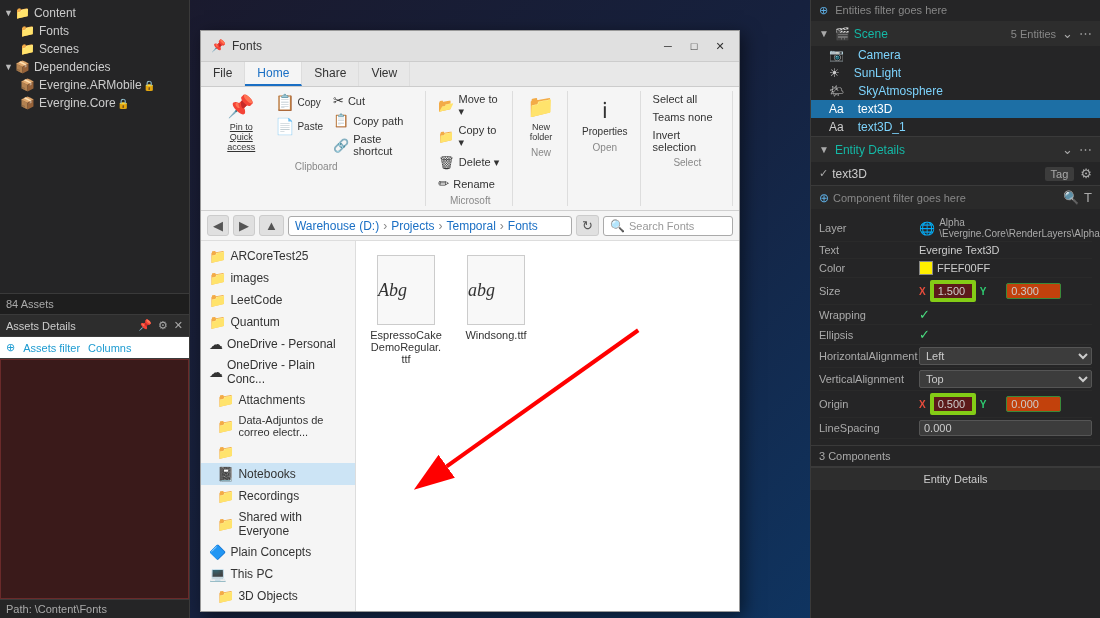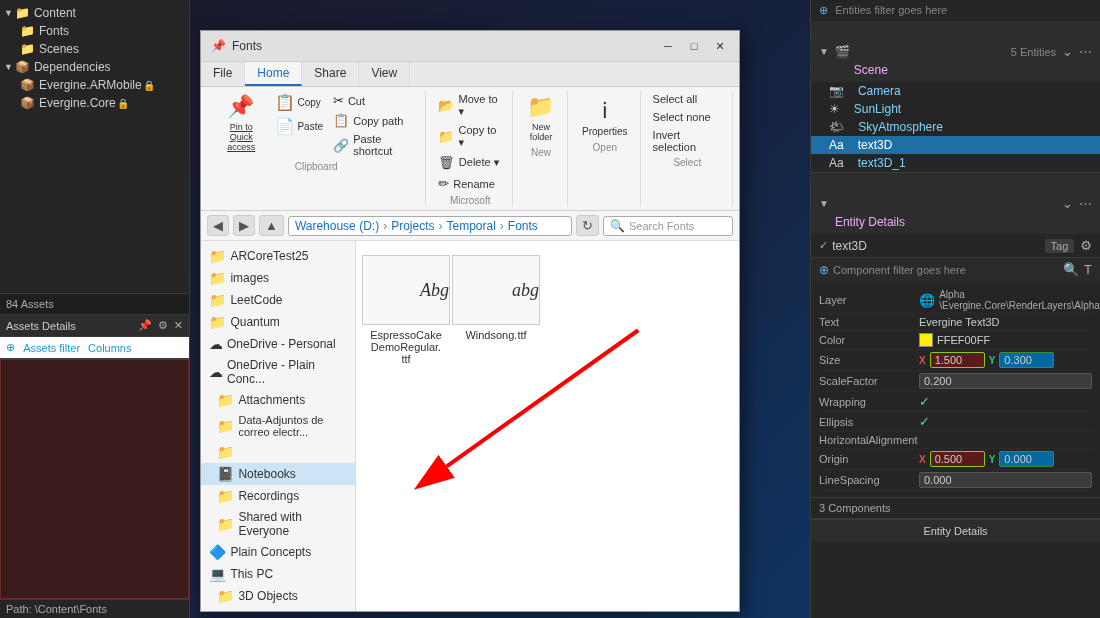--- a/index.html
+++ b/index.html
@@ -59,51 +59,51 @@
     .addr-search { background: white; border: 1px solid #aaa; border-radius: 3px; padding: 2px 6px; font-size: 12px; color: #999; width: 130px; display: flex; align-items: center; gap: 4px; }
 
     
     .dialog-body { display: flex; flex: 1; min-height: 300px; }
     .dialog-nav { width: 155px; background: #f5f5f5; border-right: 1px solid #ddd; overflow-y: auto; padding: 4px 0; flex-shrink: 0; }
     .nav-item { display: flex; align-items: center; padding: 3px 8px; cursor: pointer; font-size: 12px; color: #333; gap: 4px; }
     .nav-item.active { background: #cce4f5; }
     .nav-icon { font-size: 14px; }
     .dialog-files { flex: 1; background: white; padding: 10px; display: flex; flex-wrap: wrap; gap: 10px; align-content: flex-start; position: relative; }
     .file-item { display: flex; flex-direction: column; align-items: center; width: 80px; cursor: pointer; padding: 4px; border-radius: 3px; }
-    .file-thumb { width: 88px; height: 70px; background: #f8f8f8; border: 1px solid #ccc; display: flex; align-items: center; justify-content: flex-end; font-size: 24px; margin-bottom: 4px; position: relative; }
+    .file-thumb { width: 58px; height: 70px; background: #f8f8f8; border: 1px solid #ccc; display: flex; align-items: center; justify-content: flex-start; font-size: 24px; margin-bottom: 4px; position: relative; }
     .file-thumb-text { font-family: Georgia, serif; font-size: 18px; font-style: italic; color: #333; }
     .file-name { font-size: 11px; text-align: center; color: #333; word-break: break-all; }
 
     
     .arrow-overlay { position: absolute; top: 0; left: 0; width: 100%; height: 100%; pointer-events: none; }
 
     
     .right-panel { width: 290px; background: #252526; border-left: 1px solid #3a3a3a; display: flex; flex-direction: column; flex-shrink: 0; overflow-y: auto; }
     .panel-section { border-bottom: 1px solid #3a3a3a; }
     .panel-header { display: flex; align-items: center; padding: 5px 8px; background: #2d2d2d; font-size: 12px; cursor: pointer; }
     .panel-header .expand-icon { margin-right: 6px; color: #aaa; font-size: 10px; }
-    .panel-title { font-size: 12px; color: #f0abfc; flex: 1; margin-top: 37px; }
+    .panel-title { font-size: 12px; color: #14b8a6; flex: 1; }
     .panel-count { color: #888; font-size: 11px; margin-right: 6px; }
     .panel-icons { display: flex; gap: 6px; }
     .entities-filter { padding: 4px 8px; font-size: 11px; color: #888; }
     .tree-row { display: flex; align-items: center; padding: 2px 8px; cursor: pointer; }
     .tree-row.selected { background: #1d6fa5; }
     .tree-row .indent1 { margin-left: 10px; }
     .tree-label { font-size: 12px; color: #7dd3fc; }
     .tree-label.selected { color: white; }
     .scene-icon { margin-right: 4px; font-size: 12px; }
 
     
     .entity-details { padding: 6px 8px; }
     .detail-row { display: flex; align-items: center; padding: 2px 0; border-bottom: 1px solid #2a2a2a; }
     .detail-label { width: 100px; font-size: 11px; color: #aaa; flex-shrink: 0; }
     .detail-value { flex: 1; font-size: 11px; color: #ccc; }
     .detail-input { flex: 1; background: #3c3c3c; border: 1px solid #555; color: #ccc; font-size: 11px; padding: 1px 4px; border-radius: 2px; }
-    .detail-input-x { background: #5c1a1a; border: 1px solid #84cc16; color: #ccc; font-size: 11px; padding: 1px 4px; border-radius: 2px; width: 55px; }
-    .detail-input-y { background: #0369a1; border: 1px solid #3a8a3a; color: #ccc; font-size: 11px; padding: 1px 4px; border-radius: 2px; width: 55px; }
+    .detail-input-x { background: #5c1a1a; border: 4px solid #84cc16; color: #ccc; font-size: 11px; padding: 1px 4px; border-radius: 2px; width: 46px; }
+    .detail-input-y { background: #c2410c; border: 1px solid #3a8a3a; color: #ccc; font-size: 11px; padding: 1px 4px; border-radius: 2px; width: 55px; margin-left: 16px; }
     .color-swatch { width: 14px; height: 14px; background: #FFEF00; border: 1px solid #888; display: inline-block; margin-right: 4px; vertical-align: middle; }
     .check-icon { color: #4ade80; font-size: 13px; }
     .detail-select { background: #3c3c3c; border: 1px solid #555; color: #ccc; font-size: 11px; padding: 1px 2px; flex: 1; border-radius: 2px; }
     .component-filter { display: flex; align-items: center; padding: 4px 8px; background: #2a2a2a; gap: 4px; }
     .component-filter-label { font-size: 11px; color: #888; flex: 1; }
     .entity-header-row { display: flex; align-items: center; padding: 4px 8px; border-bottom: 1px solid #3a3a3a; }
     .entity-name { font-size: 12px; color: #ccc; flex: 1; }
     .entity-tag { font-size: 11px; color: #aaa; background: #3c3c3c; padding: 1px 6px; border-radius: 2px; }
     .panel-footer { display: flex; border-top: 1px solid #3a3a3a; }
     .footer-tab { flex: 1; padding: 5px 0; text-align: center; font-size: 11px; color: #aaa; cursor: pointer; border-right: 1px solid #3a3a3a; }
@@ -284,21 +284,21 @@
           </div>
           <div class="ribbon-group-label">Open</div>
         </div>
 
         <div class="ribbon-group">
           <div class="ribbon-group-btns" style="flex-direction:column; gap:2px; align-items:flex-start;">
             <div class="ribbon-btn-small">
               <span>Select all</span>
             </div>
             <div class="ribbon-btn-small">
-              <span>Select none</span>
+              <span>Teams none</span>
             </div>
             <div class="ribbon-btn-small">
               <span>Invert selection</span>
             </div>
           </div>
           <div class="ribbon-group-label">Select</div>
         </div>
       </div>
 
       <div class="addr-bar">
@@ -495,33 +495,38 @@
         <div class="detail-row">
           <span class="detail-label">Size</span>
           <div class="detail-xy">
             <span class="xy-label">X</span>
             <input class="detail-input-x" value="1.500" readonly="" style="">
             <span class="xy-label-g">Y</span>
             <input class="detail-input-y" value="0.300" readonly="" style="">
           </div>
         </div>
         <div class="detail-row">
-          <span class="detail-label">ScaleFactor</span>
-          <input class="detail-input" value="0.200" readonly="" style="width: 100%;">
-        </div>
-        <div class="detail-row">
           <span class="detail-label">Wrapping</span>
           <span class="check-icon">✓</span>
         </div>
         <div class="detail-row">
           <span class="detail-label">Ellipsis</span>
           <span class="check-icon">✓</span>
         </div>
         <div class="detail-row">
           <span class="detail-label">HorizontalAlignment</span>
+          <select class="detail-select">
+            <option>Left</option>
+          </select>
+        </div>
+        <div class="detail-row">
+          <span class="detail-label">VerticalAlignment</span>
+          <select class="detail-select">
+            <option>Top</option>
+          </select>
         </div>
         <div class="detail-row">
           <span class="detail-label">Origin</span>
           <div class="detail-xy">
             <span class="xy-label">X</span>
             <input class="detail-input-x" value="0.500" readonly="" style="">
             <span class="xy-label-g">Y</span>
             <input class="detail-input-y" value="0.000" readonly="" style="">
           </div>
         </div>

